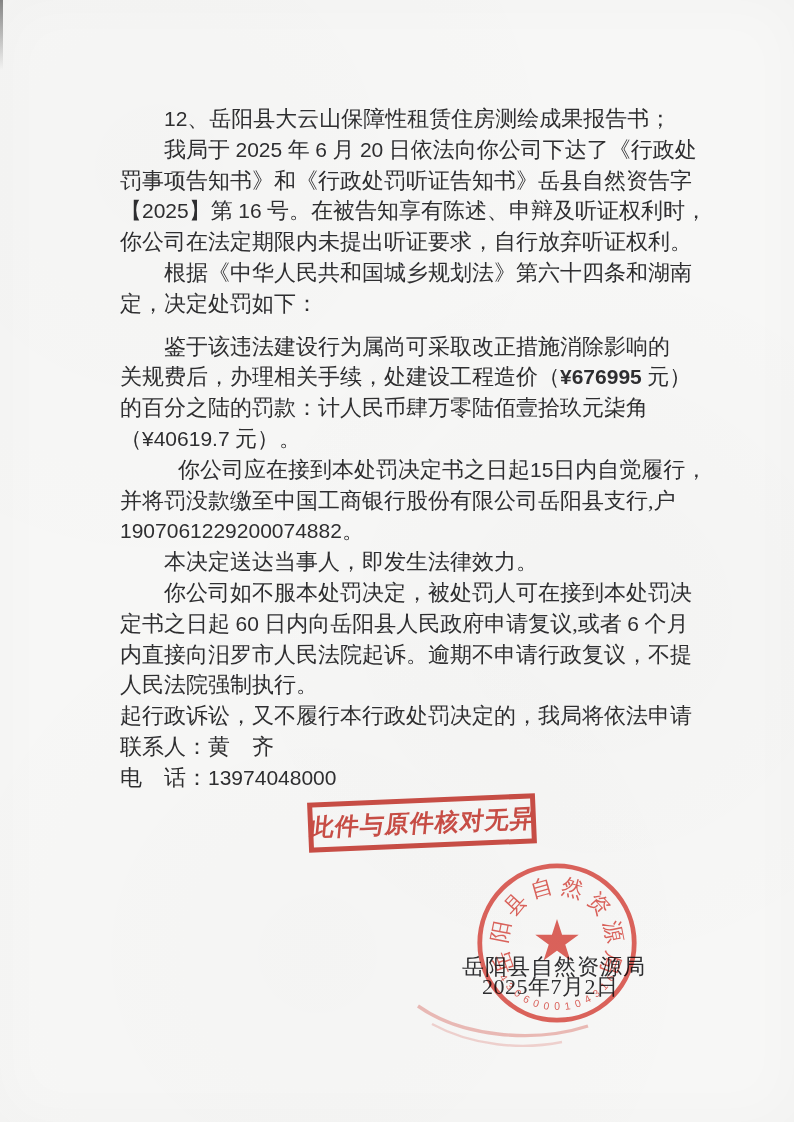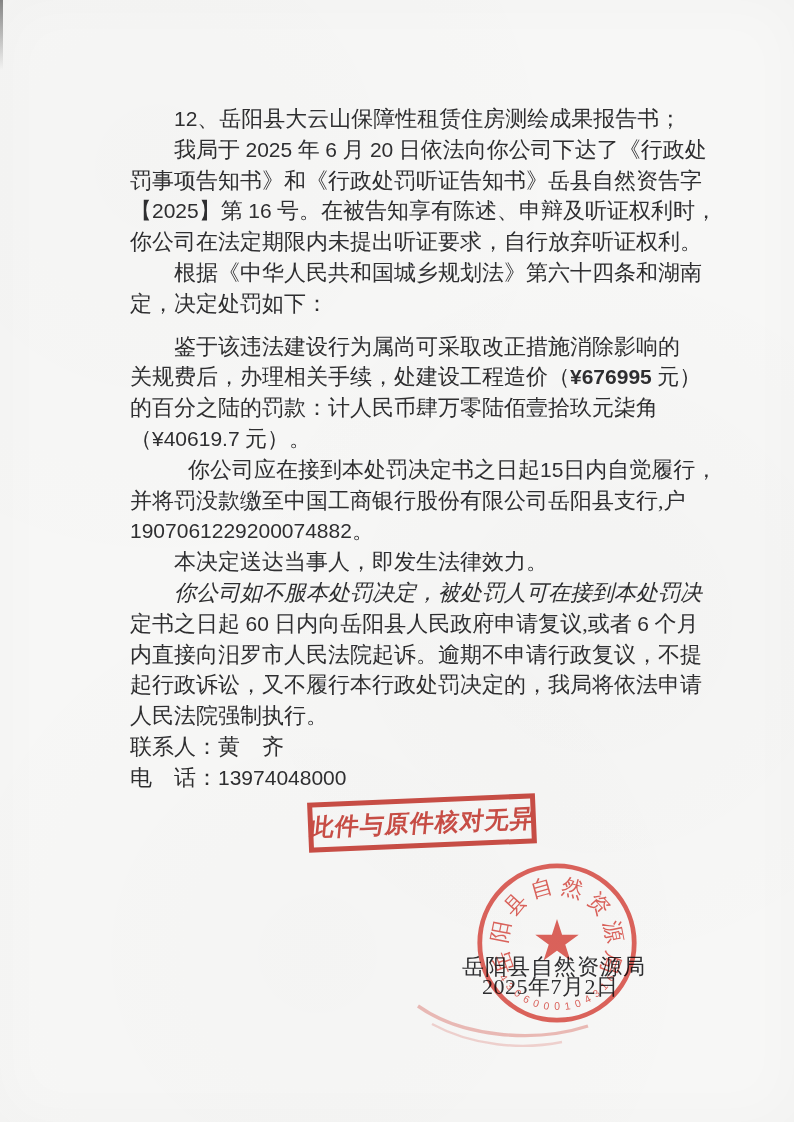--- a/index.html
+++ b/index.html
@@ -17,21 +17,21 @@
       radial-gradient(circle at 40% 85%, rgba(0,0,0,0.012), transparent 40%),
       #f7f7f6;
     overflow:hidden;
     box-shadow:inset 0 0 60px rgba(0,0,0,0.025);
   }
   .scan-edge{
     position:absolute;left:0;top:0;width:3px;height:70px;
     background:linear-gradient(to bottom, rgba(40,40,40,.55), rgba(40,40,40,0));
   }
   .doc-text{
-    position:absolute;left:130px;top:104px;width:578px;
+    position:absolute;left:120px;top:104px;width:578px;
     font-size:22px;line-height:30.8px;color:var(--ink,#2e2e30);
     letter-spacing:0px;
   }
   .line{white-space:nowrap;}
   .num{font-family:"Liberation Sans", sans-serif;font-size:21px;letter-spacing:0;}
   .b{font-weight:bold;}
   .sig{
     position:absolute;color:var(--ink,#2e2e30);font-size:22px;white-space:nowrap;
     letter-spacing:1px;
   }
@@ -73,25 +73,25 @@
       <div class="line" style="text-indent: 44px;"><span>根据《中华人民共和国城乡规划法》第六十四条和湖南</span></div>
       <div class="line"><span>定，决定处罚如下：</span></div>
       <div class="line" style="text-indent: 44px; margin-top: 12px;"><span>鉴于该违法建设行为属尚可采取改正措施消除影响的</span></div>
       <div class="line"><span>关规费后，办理相关手续，处建设工程造价（</span><span class="num b">¥676995</span><span> 元）</span></div>
       <div class="line"><span>的百分之陆的罚款：计人民币肆万零陆佰壹拾玖元柒角</span></div>
       <div class="line"><span>（</span><span class="num">¥40619.7</span><span> 元）。</span></div>
       <div class="line" style="text-indent: 58px;"><span>你公司应在接到本处罚决定书之日起</span><span class="num">15</span><span>日内自觉履行，</span></div>
       <div class="line"><span>并将罚没款缴至中国工商银行股份有限公司岳阳县支行,户</span></div>
       <div class="line"><span class="num">1907061229200074882</span><span>。</span></div>
       <div class="line" style="text-indent: 44px;"><span>本决定送达当事人，即发生法律效力。</span></div>
-      <div class="line" style="text-indent: 44px; font-style: italic;"><span>你公司如不服本处罚决定，被处罚人可在接到本处罚决</span></div>
+      <div class="line" style="text-indent: 44px;"><span>你公司如不服本处罚决定，被处罚人可在接到本处罚决</span></div>
       <div class="line"><span>定书之日起 </span><span class="num">60</span><span> 日内向岳阳县人民政府申请复议,或者 </span><span class="num">6</span><span> 个月</span></div>
       <div class="line"><span>内直接向汨罗市人民法院起诉。逾期不申请行政复议，不提</span></div>
+      <div class="line"><span>人民法院强制执行。</span></div>
       <div class="line"><span>起行政诉讼，又不履行本行政处罚决定的，我局将依法申请</span></div>
-      <div class="line"><span>人民法院强制执行。</span></div>
       <div class="line"><span>联系人：黄　齐</span></div>
       <div class="line"><span>电　话：</span><span class="num">13974048000</span></div>
     </div>
 
   <div class="sig sig-org">岳阳县自然资源局</div>
   <div class="sig sig-date">2025年7月2日</div>
 
   <div class="verify-stamp">
     <span class="inner">此件与原件核对无异</span>
   </div>

